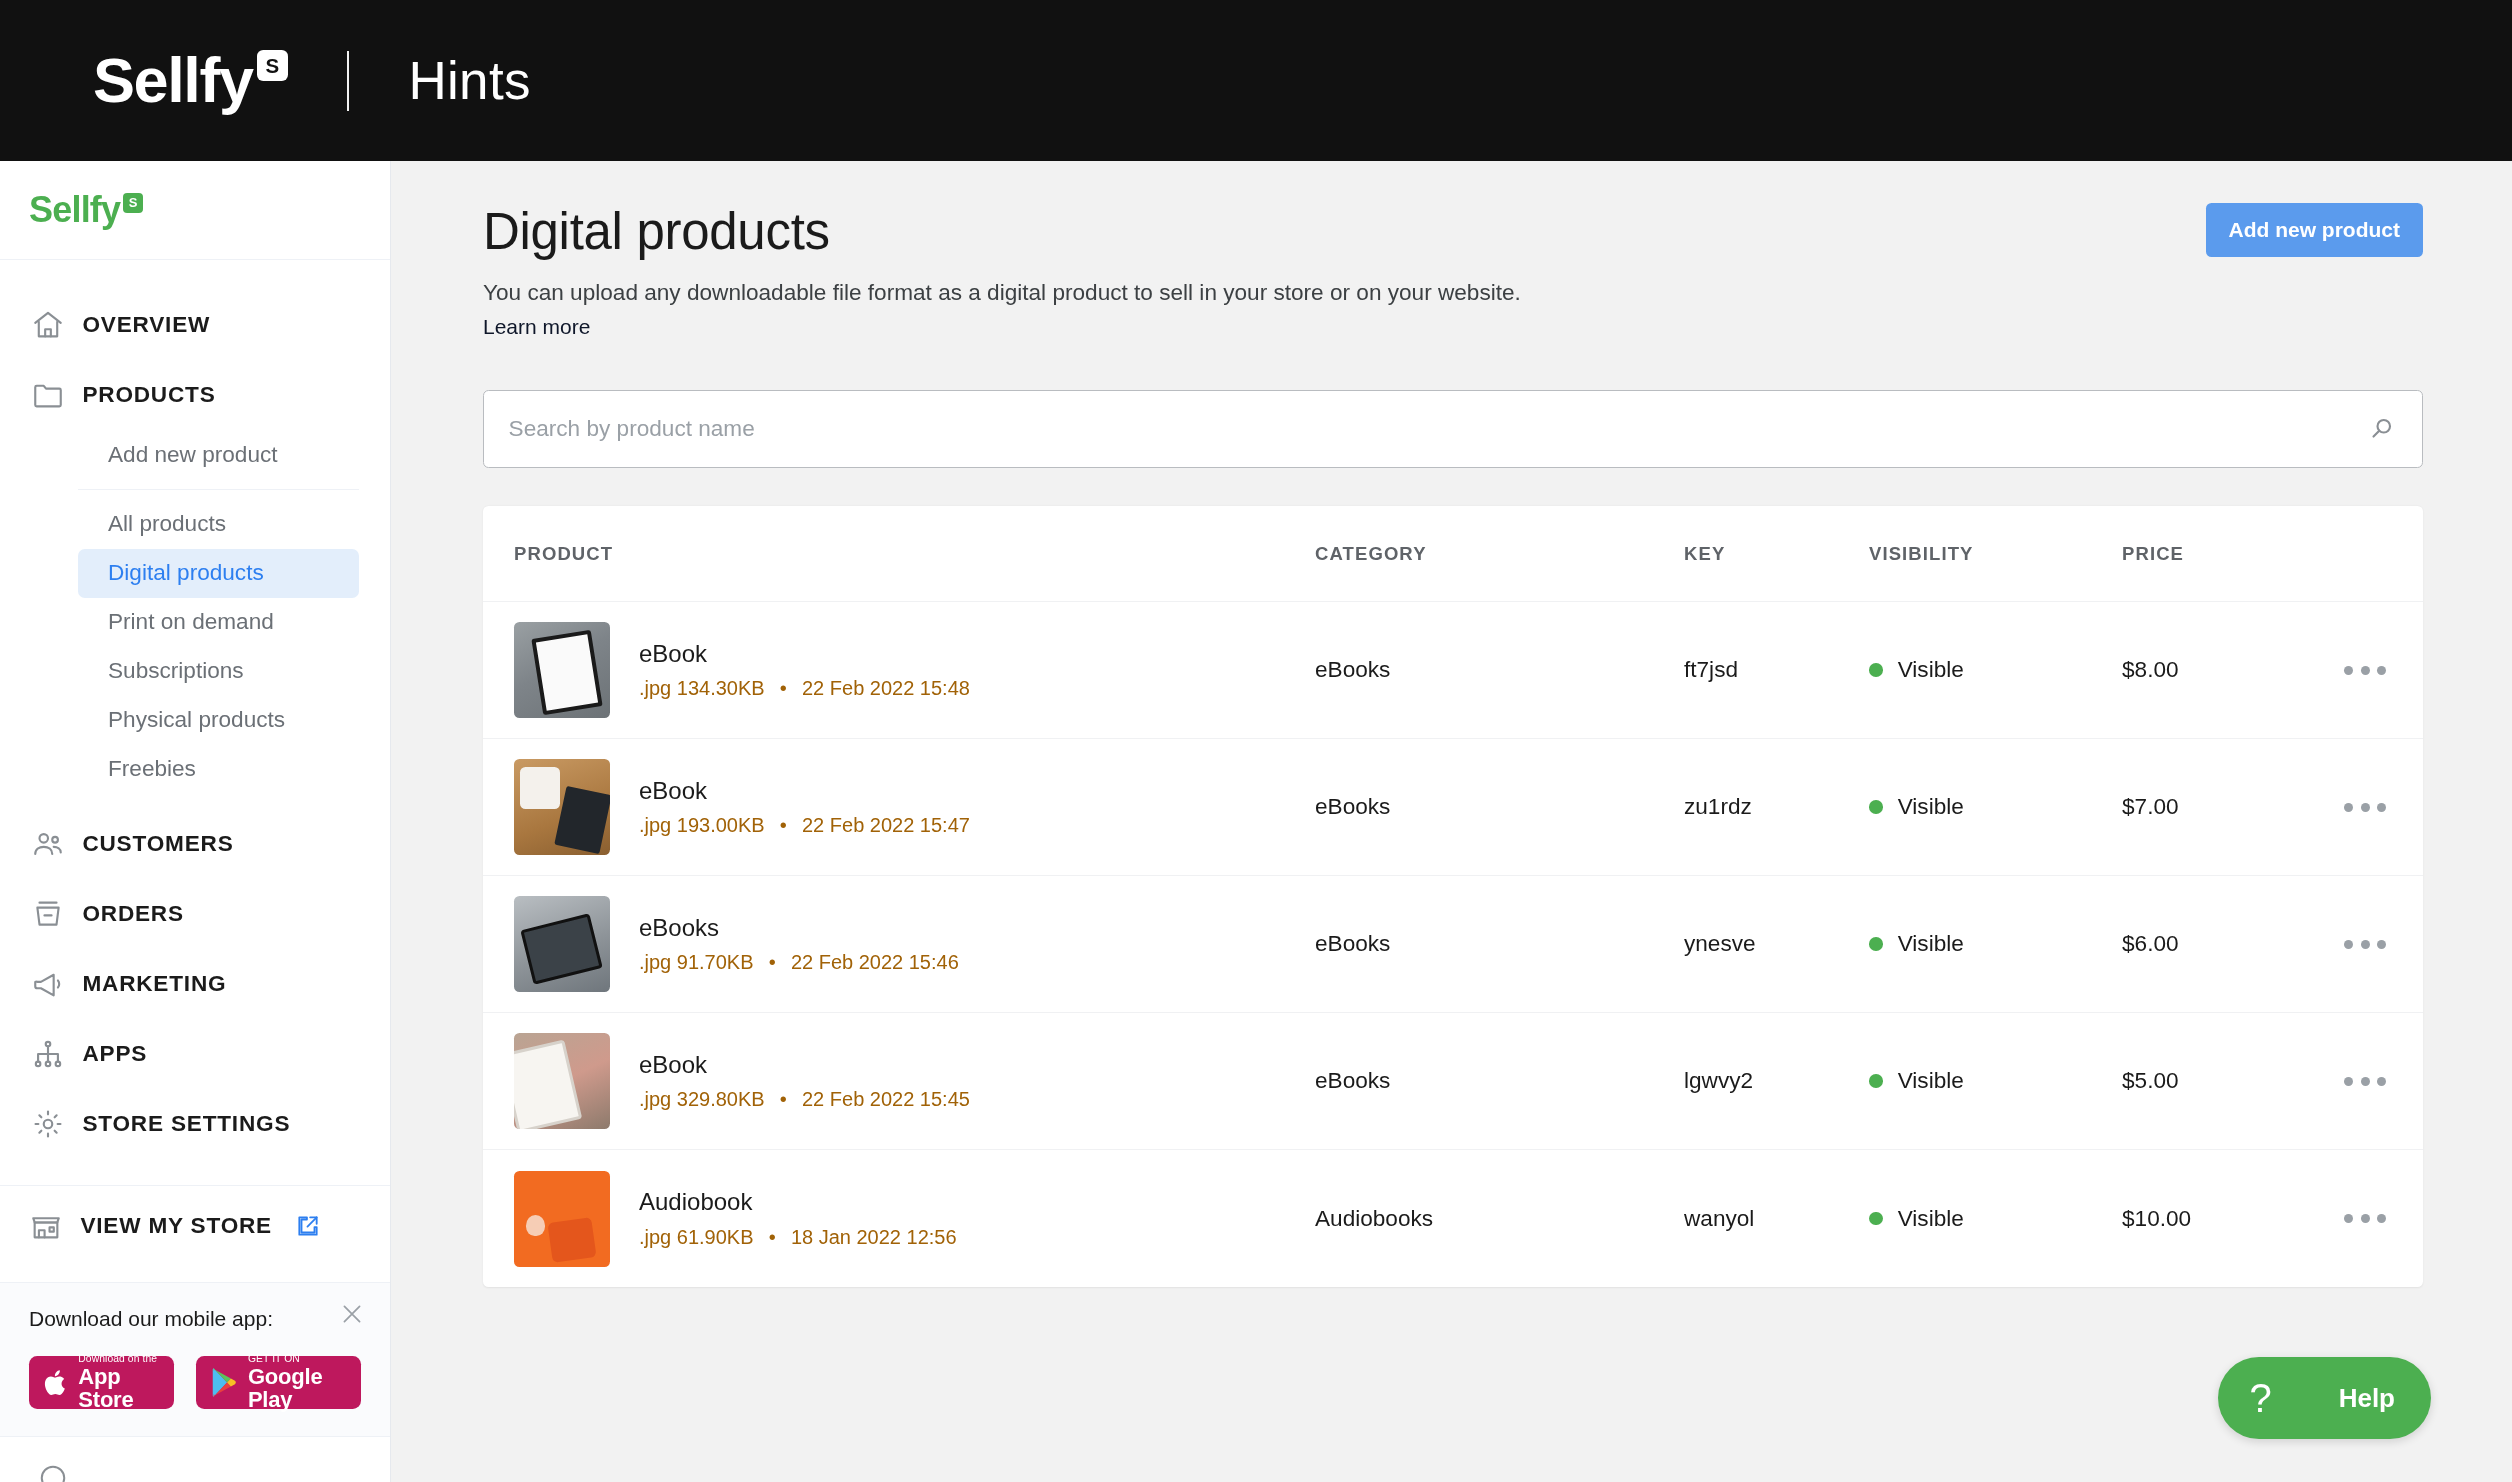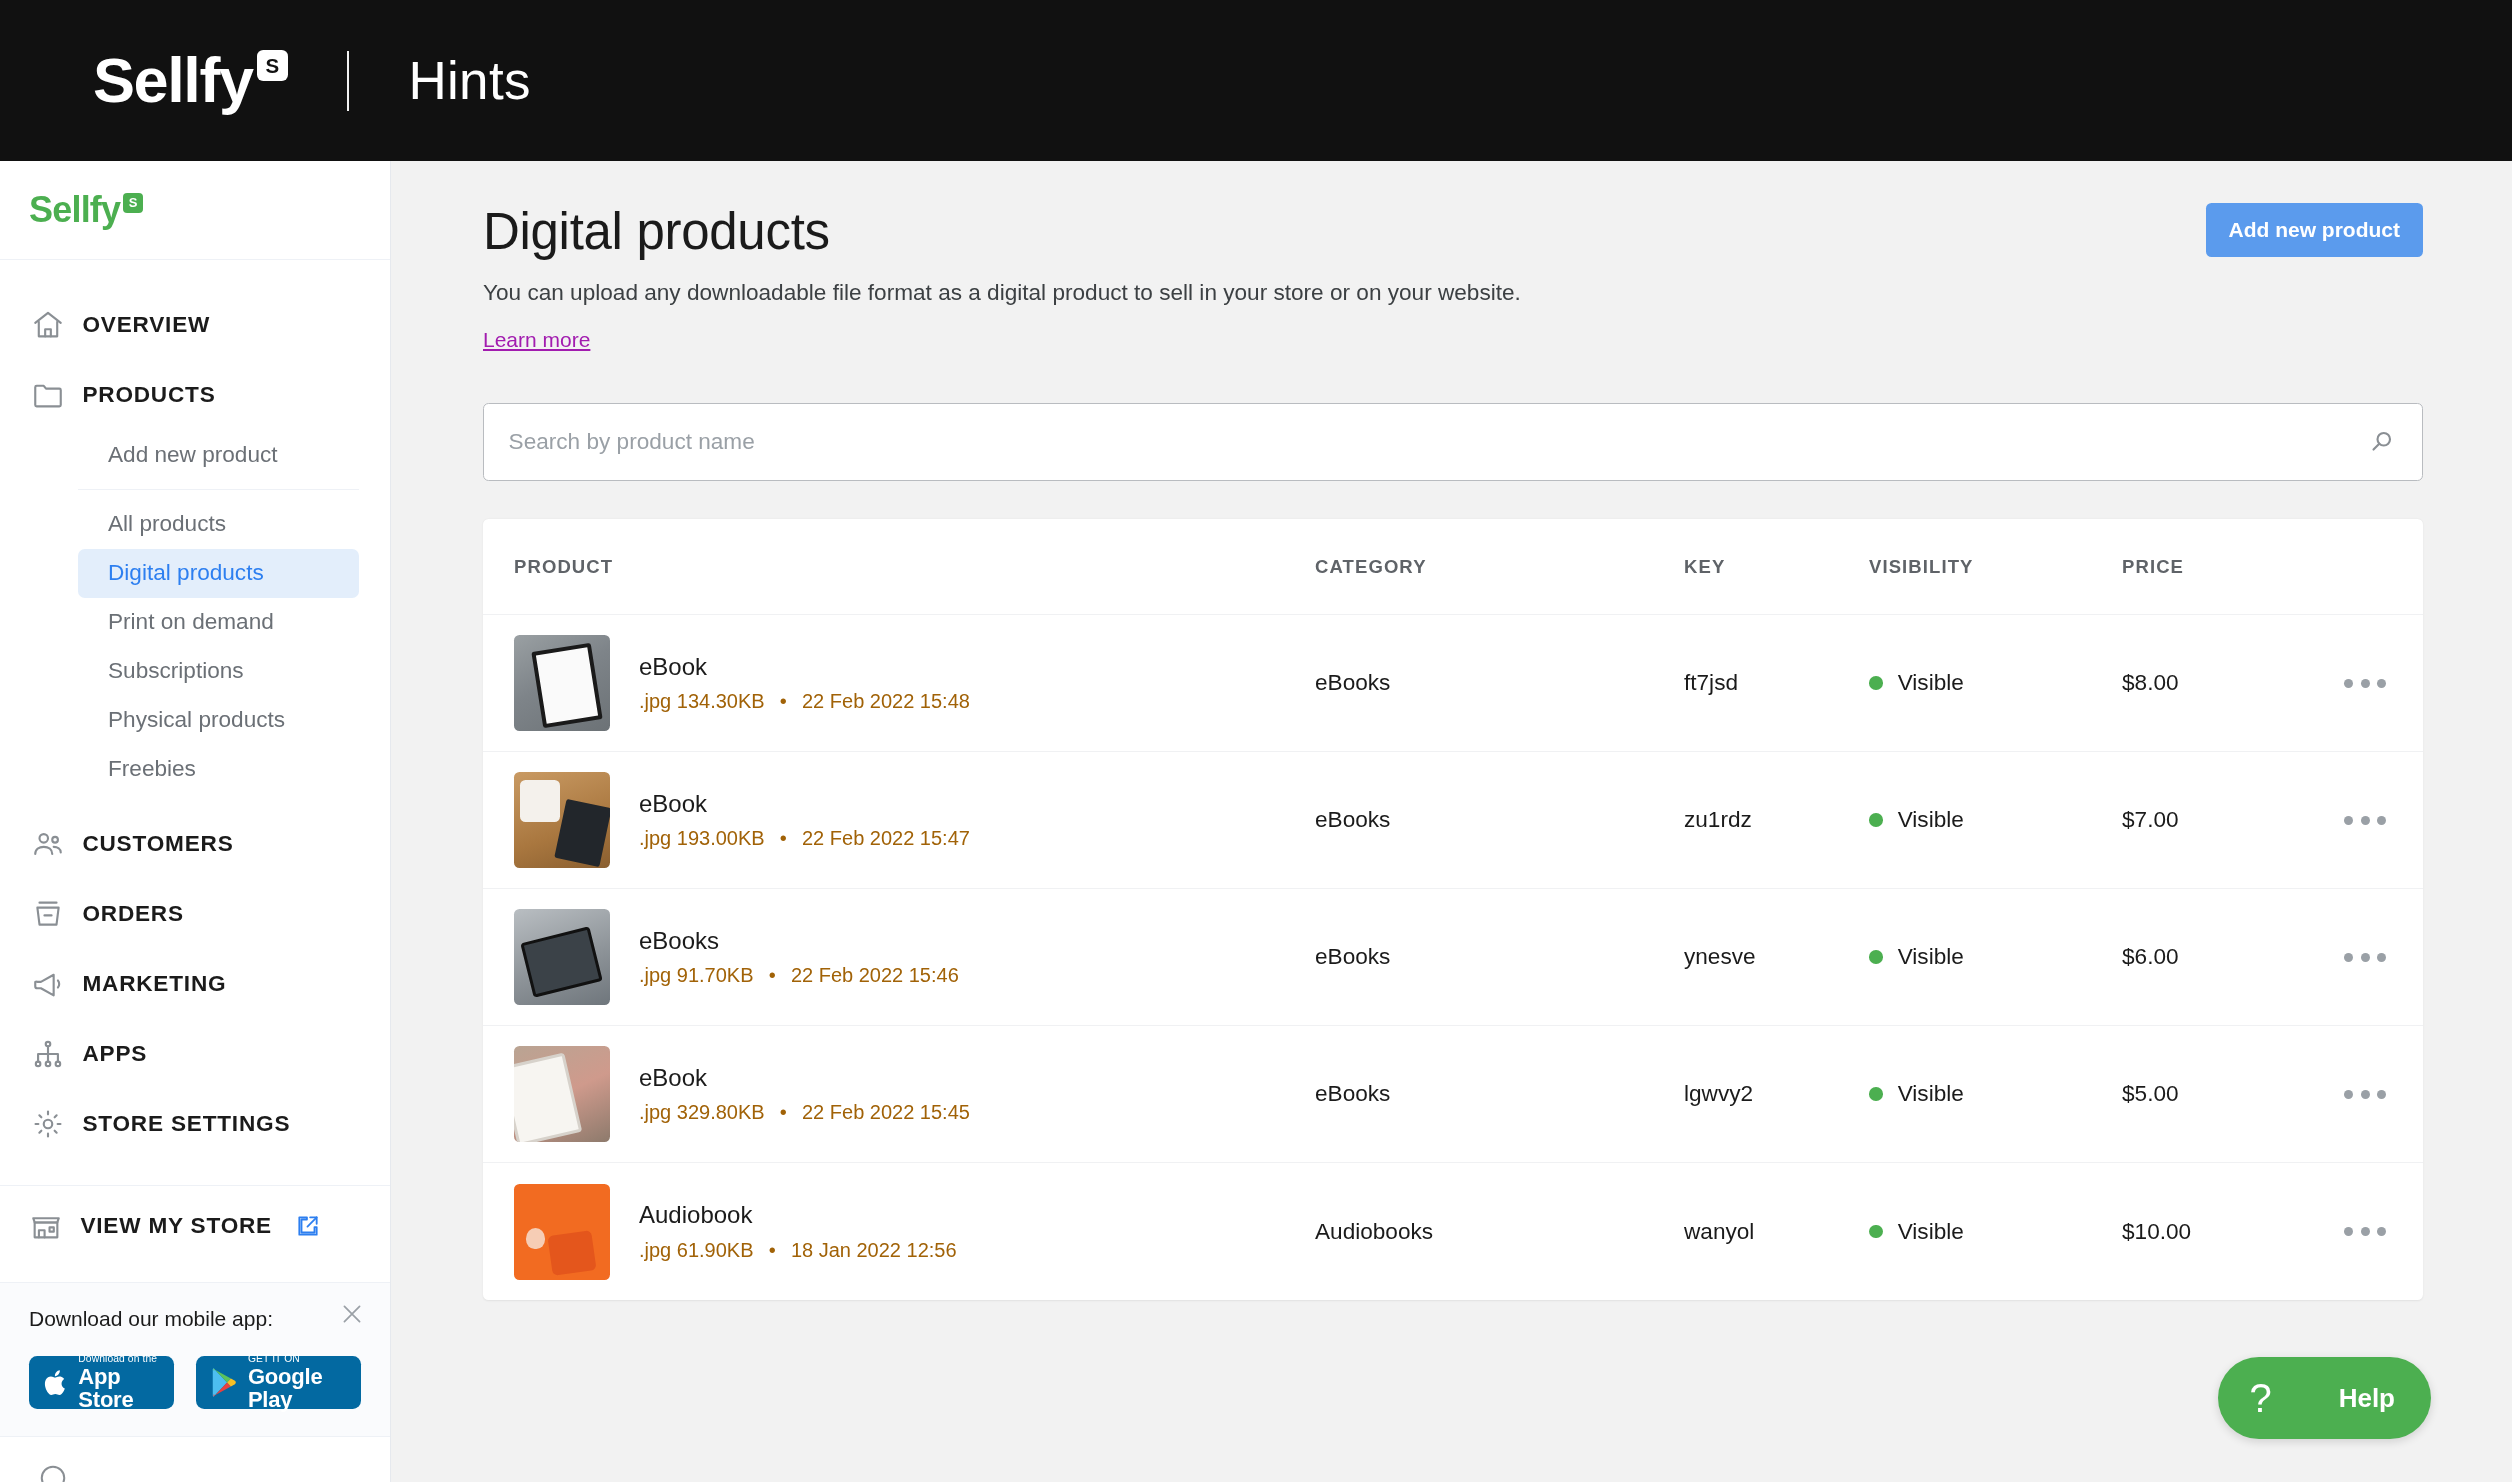--- a/index.html
+++ b/index.html
@@ -112,21 +112,21 @@
   .appbanner-close {
     position: absolute; right: 24.6px; top: 18px;
     width: 26px; height: 26px; color: #9aa0a6; cursor: pointer;
   }
   .appbanner-close svg { width: 26px; height: 26px; }
   .appbanner-title {
     font-size: 21px; color: #1b1b1b; margin-bottom: 24.6px;
   }
   .badges { display: flex; gap: 22px; }
   .store-badge {
-    background: #0369a1; border-radius: 8.2px;
+    background: #be185d; border-radius: 8.2px;
     height: 53px; display: flex; align-items: center;
     padding: 0 13.7px; color: #fff; cursor: pointer;
   }
   .store-badge .glyph { margin-right: 9.6px; display: flex; }
   .store-badge .txt { display: flex; flex-direction: column; line-height: 1.05; }
   .store-badge .small { font-size: 10.3px; letter-spacing: 0.1px; }
   .store-badge .big { font-size: 22px; font-weight: 600; letter-spacing: -0.2px; }
   .sidebar-bottom-stub {
     position: absolute; left: 0; bottom: 0; width: 390px; height: 46px;
     background: #ffffff;
@@ -141,21 +141,21 @@
     overflow: hidden;
   }
   .page-head { padding: 41px 89px 0 92px; position: relative; }
   .page-title {
     font-size: 51px; font-weight: 400; color: #1b1b1b; letter-spacing: -0.3px;
   }
   .page-sub {
     margin-top: 19px; font-size: 22.6px; color: #3c4043;
   }
   .page-link {
-    margin-top: 22px; font-size: 21px; color: #a21caf; cursor: pointer; text-decoration: underline;
+    margin-top: 9px; font-size: 21px; color: #0f172a; cursor: pointer;
   }
   .add-btn {
     position: absolute; right: 89px; top: 42px;
     background: #5b9bed; color: #ffffff;
     font-size: 21px; font-weight: 600;
     border: none; border-radius: 5.5px;
     padding: 15px 23px; cursor: pointer;
   }
 
   

